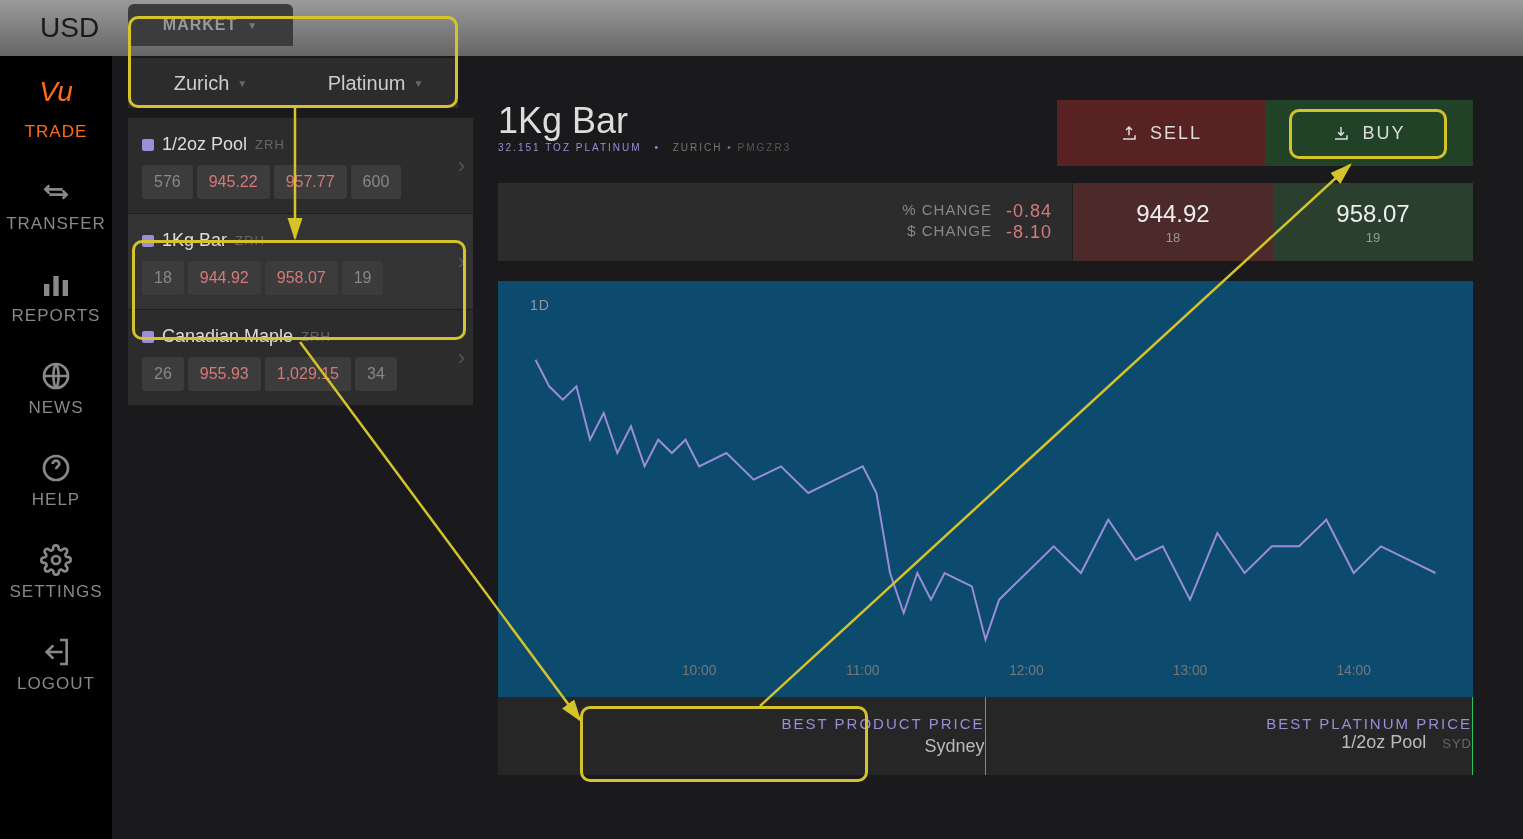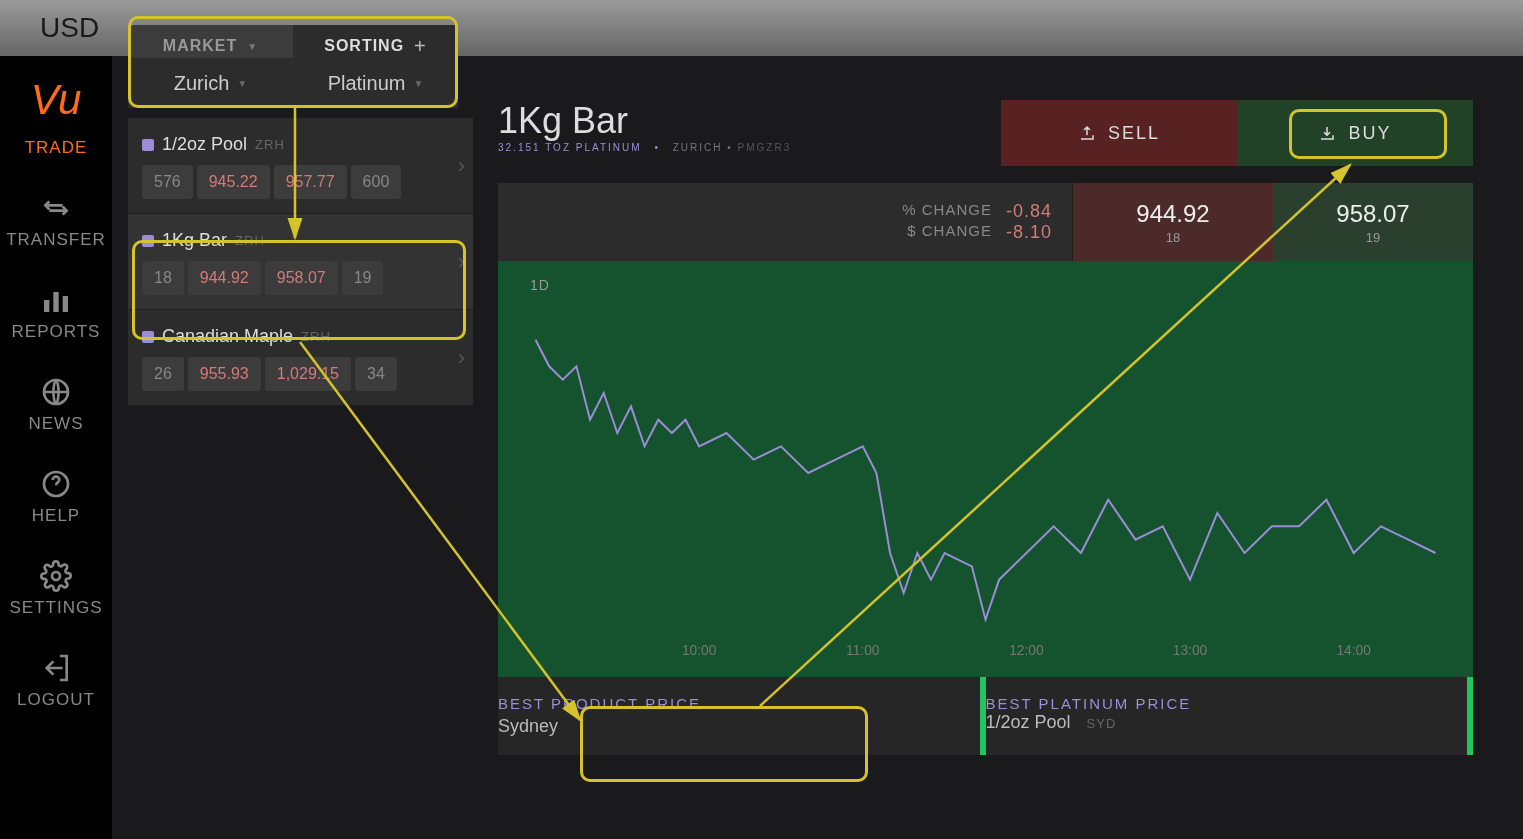--- a/index.html
+++ b/index.html
@@ -1,28 +1,28 @@
 <!DOCTYPE html>
 <html><head>
 <meta charset="utf-8">
 <style>
   *{box-sizing:border-box;margin:0;padding:0;font-family:'Segoe UI',Arial,sans-serif}
   body{width:1523px;height:839px;background:#1a1a1c;color:#aaa;overflow:hidden;position:relative}
   .topbar{height:56px;background:linear-gradient(#9a9a9a,#666);display:flex;align-items:center;padding-left:40px}
   .currency{font-size:28px;font-weight:300;color:#1a1a1c}
-  .tabs-wrap{position:absolute;left:128px;top:25px;display:flex;background:#3c3c3c;border-radius:6px 6px 0 0}
+  .tabs-wrap{position:absolute;left:128px;top:4px;display:flex;background:#3c3c3c;border-radius:6px 6px 0 0}
   .tab{width:165px;height:42px;display:flex;align-items:center;justify-content:center;gap:10px;font-size:16px;letter-spacing:1px;color:#999;font-weight:600;cursor:pointer}
   .tab.active{background:#2c2c2c;color:#ddd}
   .tab .caret{font-size:10px;color:#777}
   .tab .plus{font-size:20px;color:#bbb;font-weight:400}
   .filters{position:absolute;left:128px;top:58px;display:flex;background:#2c2c2c;width:330px}
   .filter{flex:1;height:50px;display:flex;align-items:center;justify-content:center;gap:8px;font-size:20px;color:#ccc;font-weight:300;cursor:pointer}
   .filter .caret{font-size:10px;color:#666}
   .sidebar{position:absolute;left:0;top:56px;width:112px;height:783px;background:#000;display:flex;flex-direction:column;align-items:center;padding-top:20px;gap:8px}
-  .logo{color:#ff6b1a;font-size:42px;font-weight:300;font-style:italic;margin-bottom:2px}
+  .logo{color:#ff6b1a;font-size:28px;font-weight:300;font-style:italic;margin-bottom:2px}
   .navitem{display:flex;flex-direction:column;align-items:center;gap:6px;color:#888;font-size:17px;letter-spacing:1px;margin-top:26px;cursor:pointer}
   .navitem.active{color:#ff6b1a}
   .navitem svg{width:32px;height:32px}
   .listpanel{position:absolute;left:128px;top:118px;width:345px;background:#2c2c2c}
   .prodrow{padding:16px 12px 14px 14px;border-bottom:1px solid #1e1e1e;position:relative}
   .prodhead{display:flex;align-items:center;gap:8px;margin-bottom:10px}
   .swatch{width:12px;height:12px;border-radius:2px;background:#9b8dd8}
   .prodname{color:#ddd;font-size:18px}
   .prodloc{color:#666;font-size:13px;letter-spacing:1px}
   .prodvals{display:flex;gap:4px}
@@ -31,60 +31,56 @@
   .pv.buy{color:#d37a7a}
   .rowarrow{position:absolute;right:8px;top:50%;transform:translateY(-50%);color:#555;font-size:22px}
   .detail{position:absolute;left:498px;top:100px;right:50px}
   .dtitle{font-size:36px;color:#ddd;font-weight:300}
   .dsub{margin-top:0;font-size:10px;letter-spacing:2px}
   .dsub .metal{color:#9b8dd8}
   .dsub .sep{color:#9b8dd8;margin:0 8px}
   .dsub .loc{color:#777}
   .dsub .code{color:#555}
   .actionrow{position:absolute;right:0;top:0;display:flex;gap:0}
-  .abtn{width:236px;height:66px;display:flex;align-items:center;justify-content:center;gap:12px;font-size:18px;letter-spacing:2px;color:#ddd;cursor:pointer}
+  .abtn{width:208px;height:66px;display:flex;align-items:center;justify-content:center;gap:12px;font-size:18px;letter-spacing:2px;color:#ddd;cursor:pointer}
   .abtn.sell{background:rgba(140,40,40,0.55)}
   .abtn.buy{background:rgba(40,100,50,0.55)}
   .statbar{display:flex;margin-top:30px;background:#2c2c2c;height:78px}
   .statcell{flex:1;display:flex;flex-direction:column;justify-content:center;padding:0 20px;border-right:1px solid #1e1e1e}
   .statcell.double{align-items:flex-end}
   .strow{display:flex;gap:14px;font-size:15px;letter-spacing:1px}
   .strow .lbl{color:#888}
   .strow .val{color:#d37a7a;font-size:18px}
   .strow .valw{color:#ddd;font-size:20px}
   .pricecell{flex:0 0 200px;display:flex;flex-direction:column;align-items:center;justify-content:center}
   .pricecell.sell{background:rgba(140,40,40,0.35)}
   .pricecell.buy{background:rgba(40,100,50,0.35)}
   .pcval{font-size:24px;color:#eee}
   .pcqty{font-size:13px;color:#999;margin-top:2px}
-  .chartwrap{background:#14532d;padding:16px 8px 0 8px}
+  .chartwrap{margin-top:20px;background:#0c4a6e;padding:16px 8px 0 8px}
   .period{color:#999;font-size:14px;margin-left:24px;letter-spacing:1px}
   .bestbar{display:flex;margin-top:0;background:#262626}
-  .bestcell{flex:1;padding:18px 0;text-align:left;border-right:6px solid #22c55e}
+  .bestcell{flex:1;padding:18px 0;text-align:right;border-right:1px solid #22c55e}
   .bestcell .btitle{color:#9b8dd8;font-size:15px;letter-spacing:2px}
   .bestcell .bval{color:#bbb;font-size:18px;margin-top:4px}
   .bestcell .bloc{color:#666;font-size:13px;letter-spacing:1px;margin-left:16px}
   .annot{position:absolute;border:3px solid #d4c32a;border-radius:10px;pointer-events:none}
   .arrow-svg{position:absolute;pointer-events:none;overflow:visible}
 </style>
 </head>
 <body>
 
 <div class="topbar">
   <span class="currency">USD</span>
 </div>
 
 <div class="tabs-wrap">
   <div class="tab">
     <span>MARKET</span>
     <span class="caret">▼</span>
-  </div>
-  <div class="tab active">
-    <span>SORTING</span>
-    <span class="plus">+</span>
   </div>
 </div>
 
 <div class="filters">
   <div class="filter">
     <span>Zurich</span>
     <span class="caret">▼</span>
   </div>
   <div class="filter">
     <span>Platinum</span>

